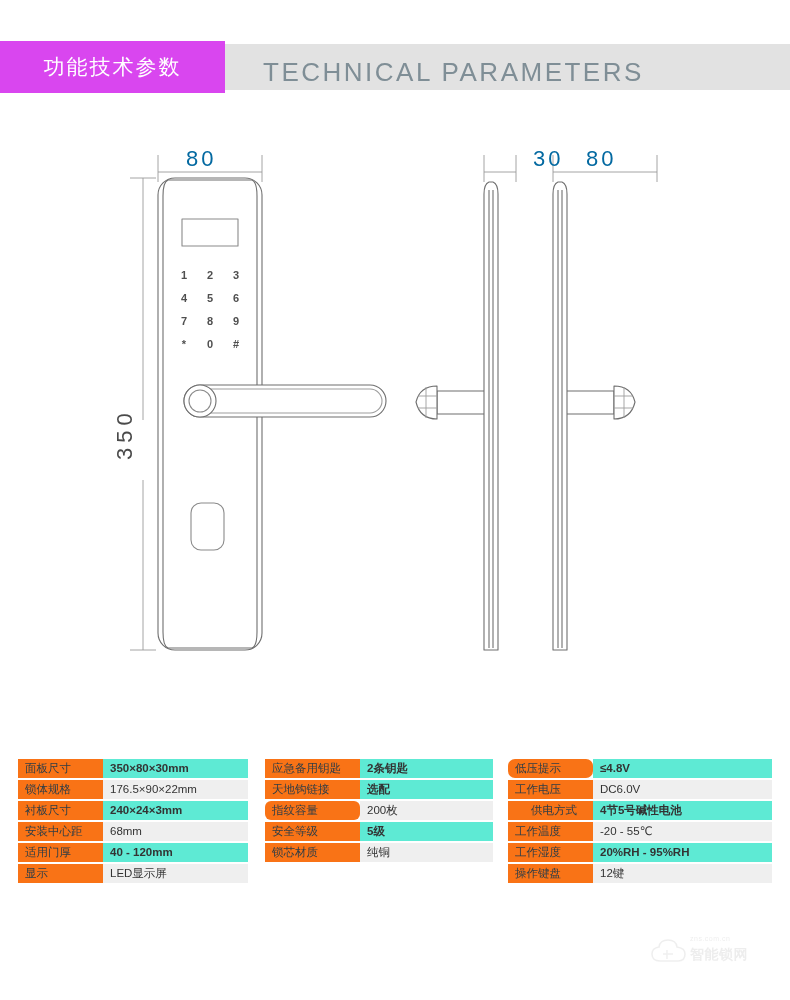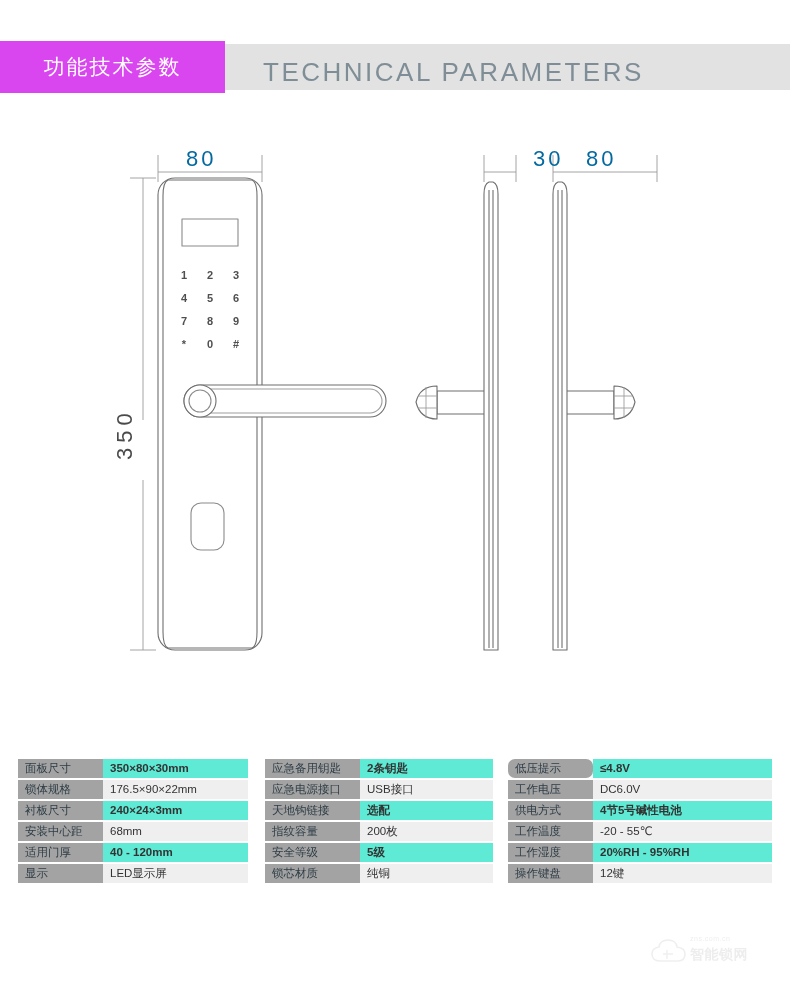--- a/index.html
+++ b/index.html
@@ -95,21 +95,21 @@
   }
   .spec-table td {
     height: 19px;
     padding: 0 0 0 7px;
     color: #333333;
     vertical-align: middle;
     white-space: nowrap;
     line-height: 19px;
   }
   .spec-table td.k {
-    background: #a3a3a3;
+    background: #f97316;
     color: #2f3d46;
   }
   .spec-table td.v {
     background: #5eead4;
     font-weight: bold;
   }
   .spec-table td.v-alt {
     background: #efefef;
   }
 
@@ -262,29 +262,25 @@
         </tr>
       </tbody>
     </table>
   <table class="spec-table" id="tbl-middle" style="left:265px; width:228px;">
       <tbody>
         <tr>
           <td class="k" style="width: 88px;">应急备用钥匙</td>
           <td class="v">2条钥匙</td>
         </tr>
         <tr>
-          <td class="k" style="width: 88px;">应急电源接口</td>
-          <td class="v-alt">USB接口</td>
-        </tr>
-        <tr>
           <td class="k" style="width: 88px;">天地钩链接</td>
           <td class="v">选配</td>
         </tr>
         <tr>
-          <td class="k" style="width: 88px;">指纹容量</td>
+          <td class="k" style="width: 88px; border-radius: 6px;">指纹容量</td>
           <td class="v-alt">200枚</td>
         </tr>
         <tr>
           <td class="k" style="width: 88px;">安全等级</td>
           <td class="v">5级</td>
         </tr>
         <tr>
           <td class="k" style="width: 88px;">锁芯材质</td>
           <td class="v-alt">纯铜</td>
         </tr>
@@ -294,21 +290,21 @@
       <tbody>
         <tr>
           <td class="k" style="width: 78px; border-radius: 7px;">低压提示</td>
           <td class="v">≤4.8V</td>
         </tr>
         <tr>
           <td class="k" style="width: 78px;">工作电压</td>
           <td class="v-alt">DC6.0V</td>
         </tr>
         <tr>
-          <td class="k" style="width: 78px;">供电方式</td>
+          <td class="k" style="width: 78px; text-align: center;">供电方式</td>
           <td class="v">4节5号碱性电池</td>
         </tr>
         <tr>
           <td class="k" style="width: 78px;">工作温度</td>
           <td class="v-alt">-20 - 55℃</td>
         </tr>
         <tr>
           <td class="k" style="width: 78px; margin-top: 18px;">工作湿度</td>
           <td class="v">20%RH - 95%RH</td>
         </tr>

